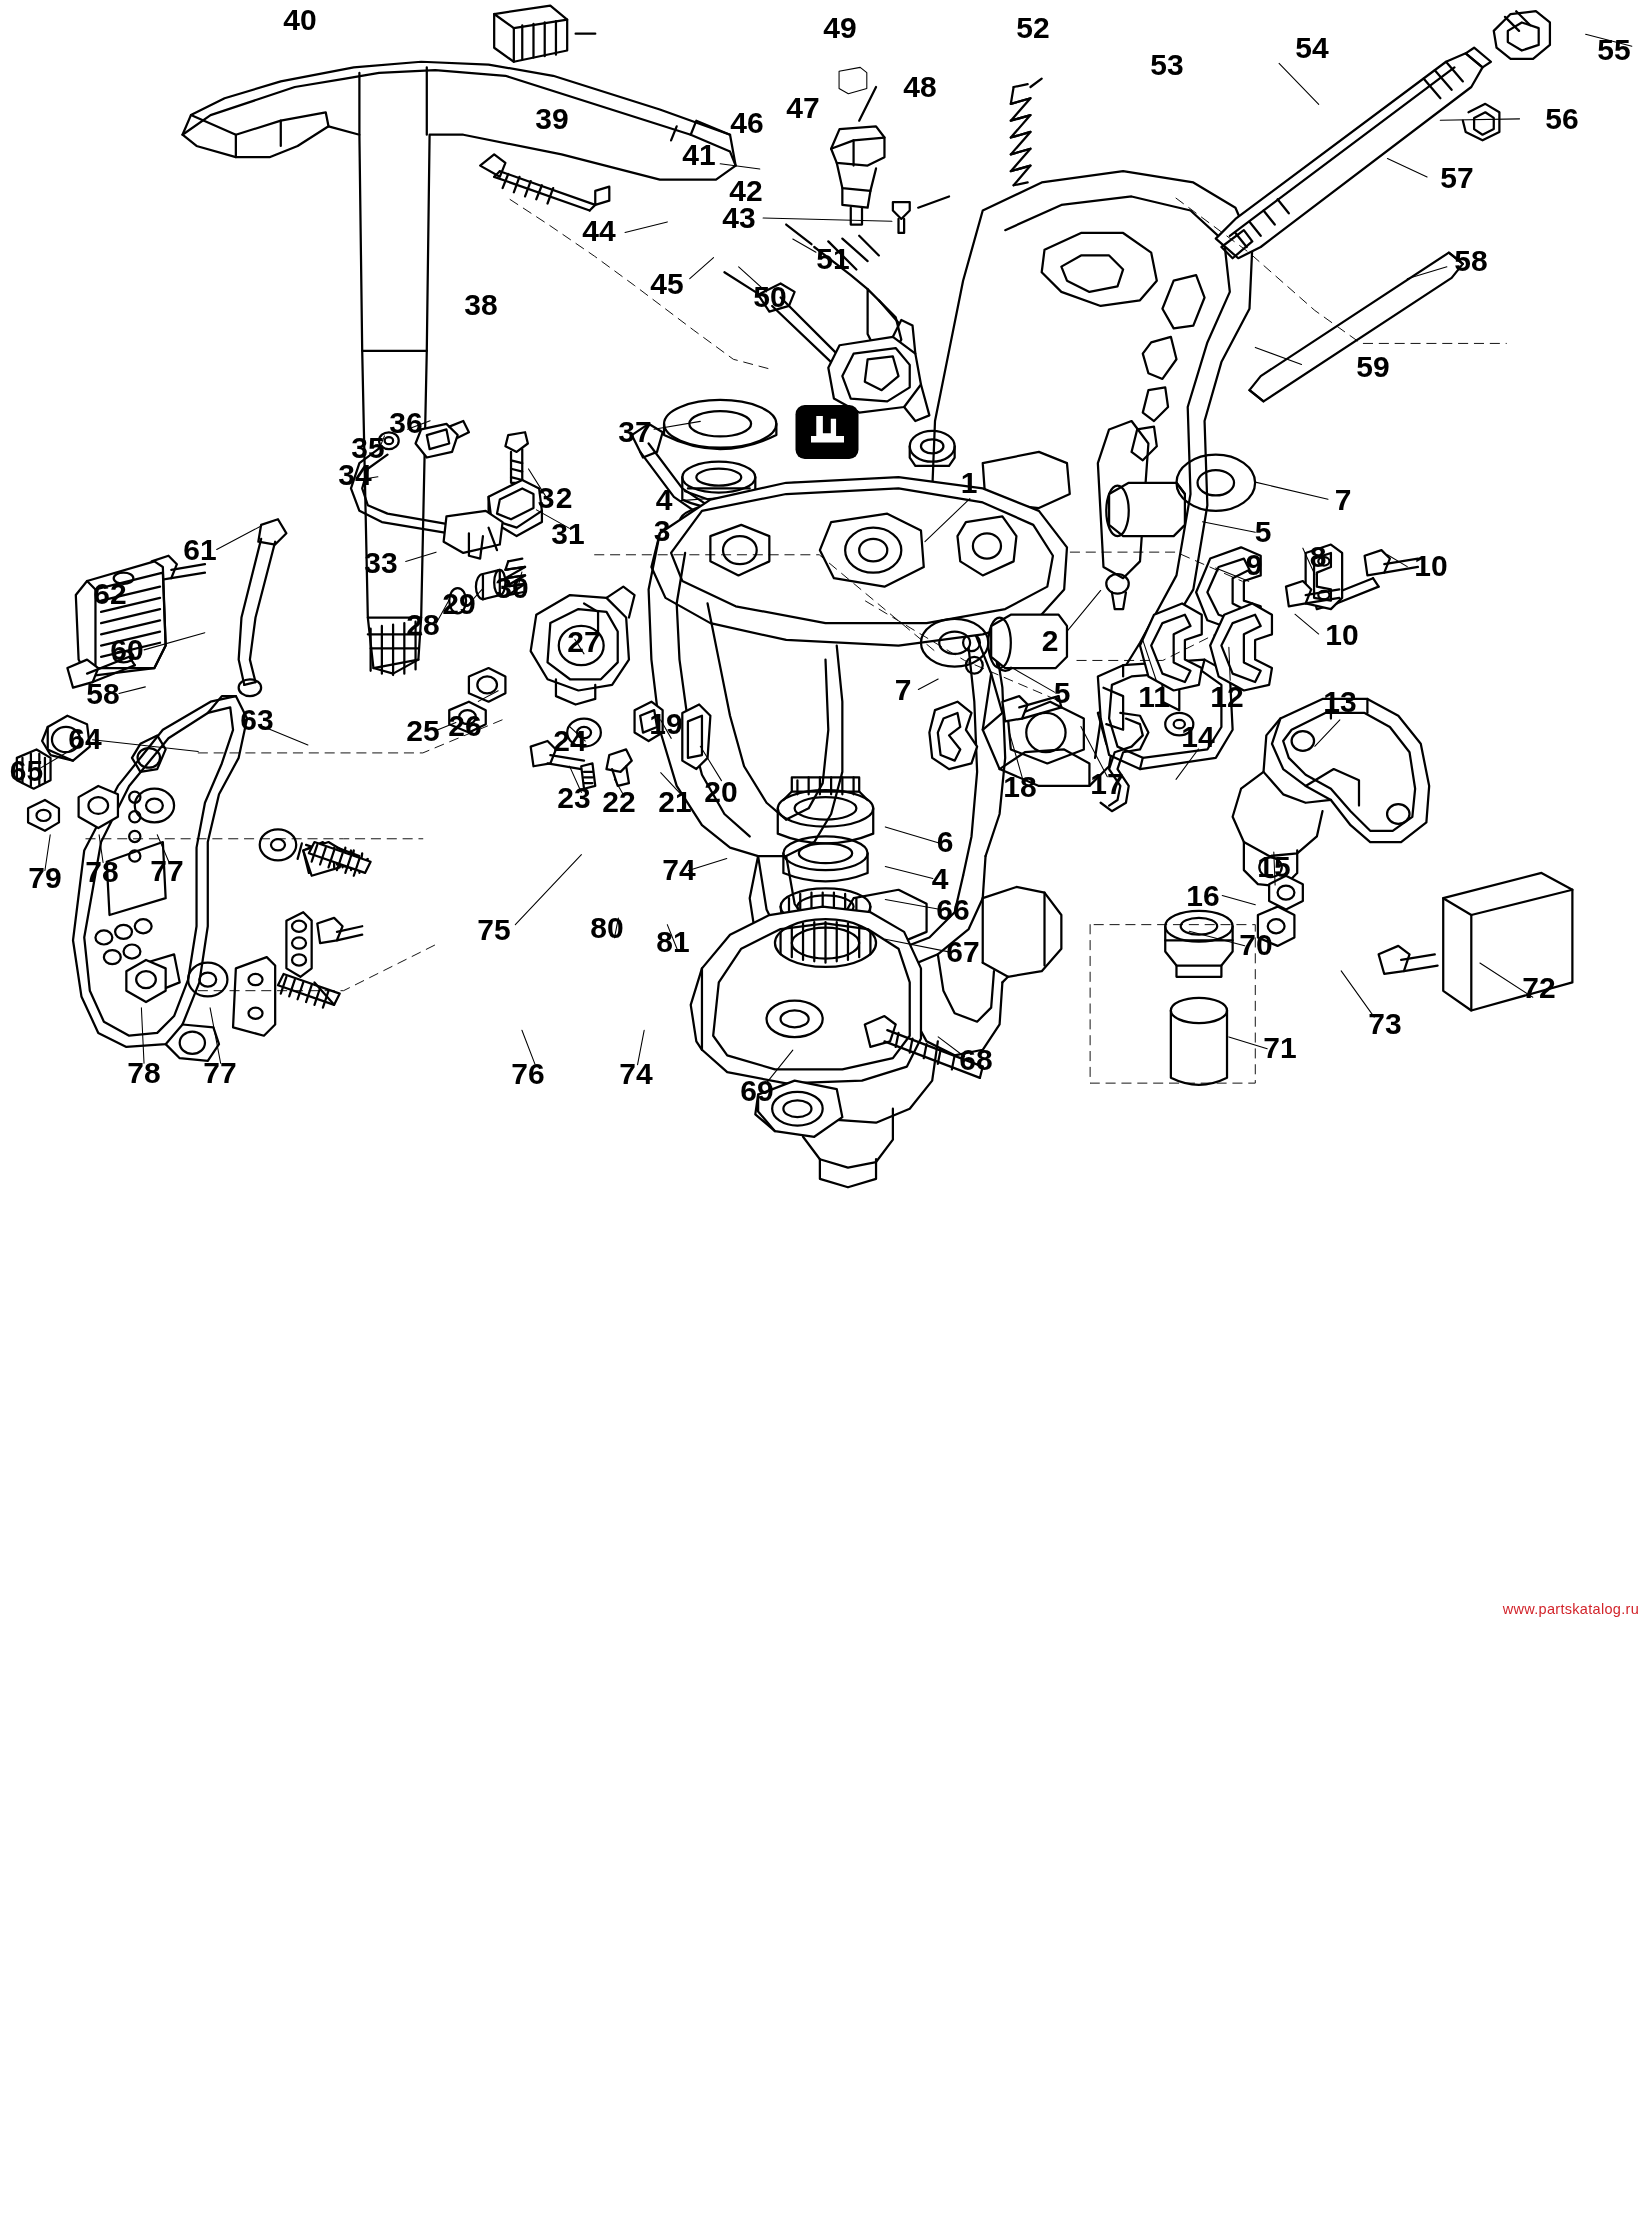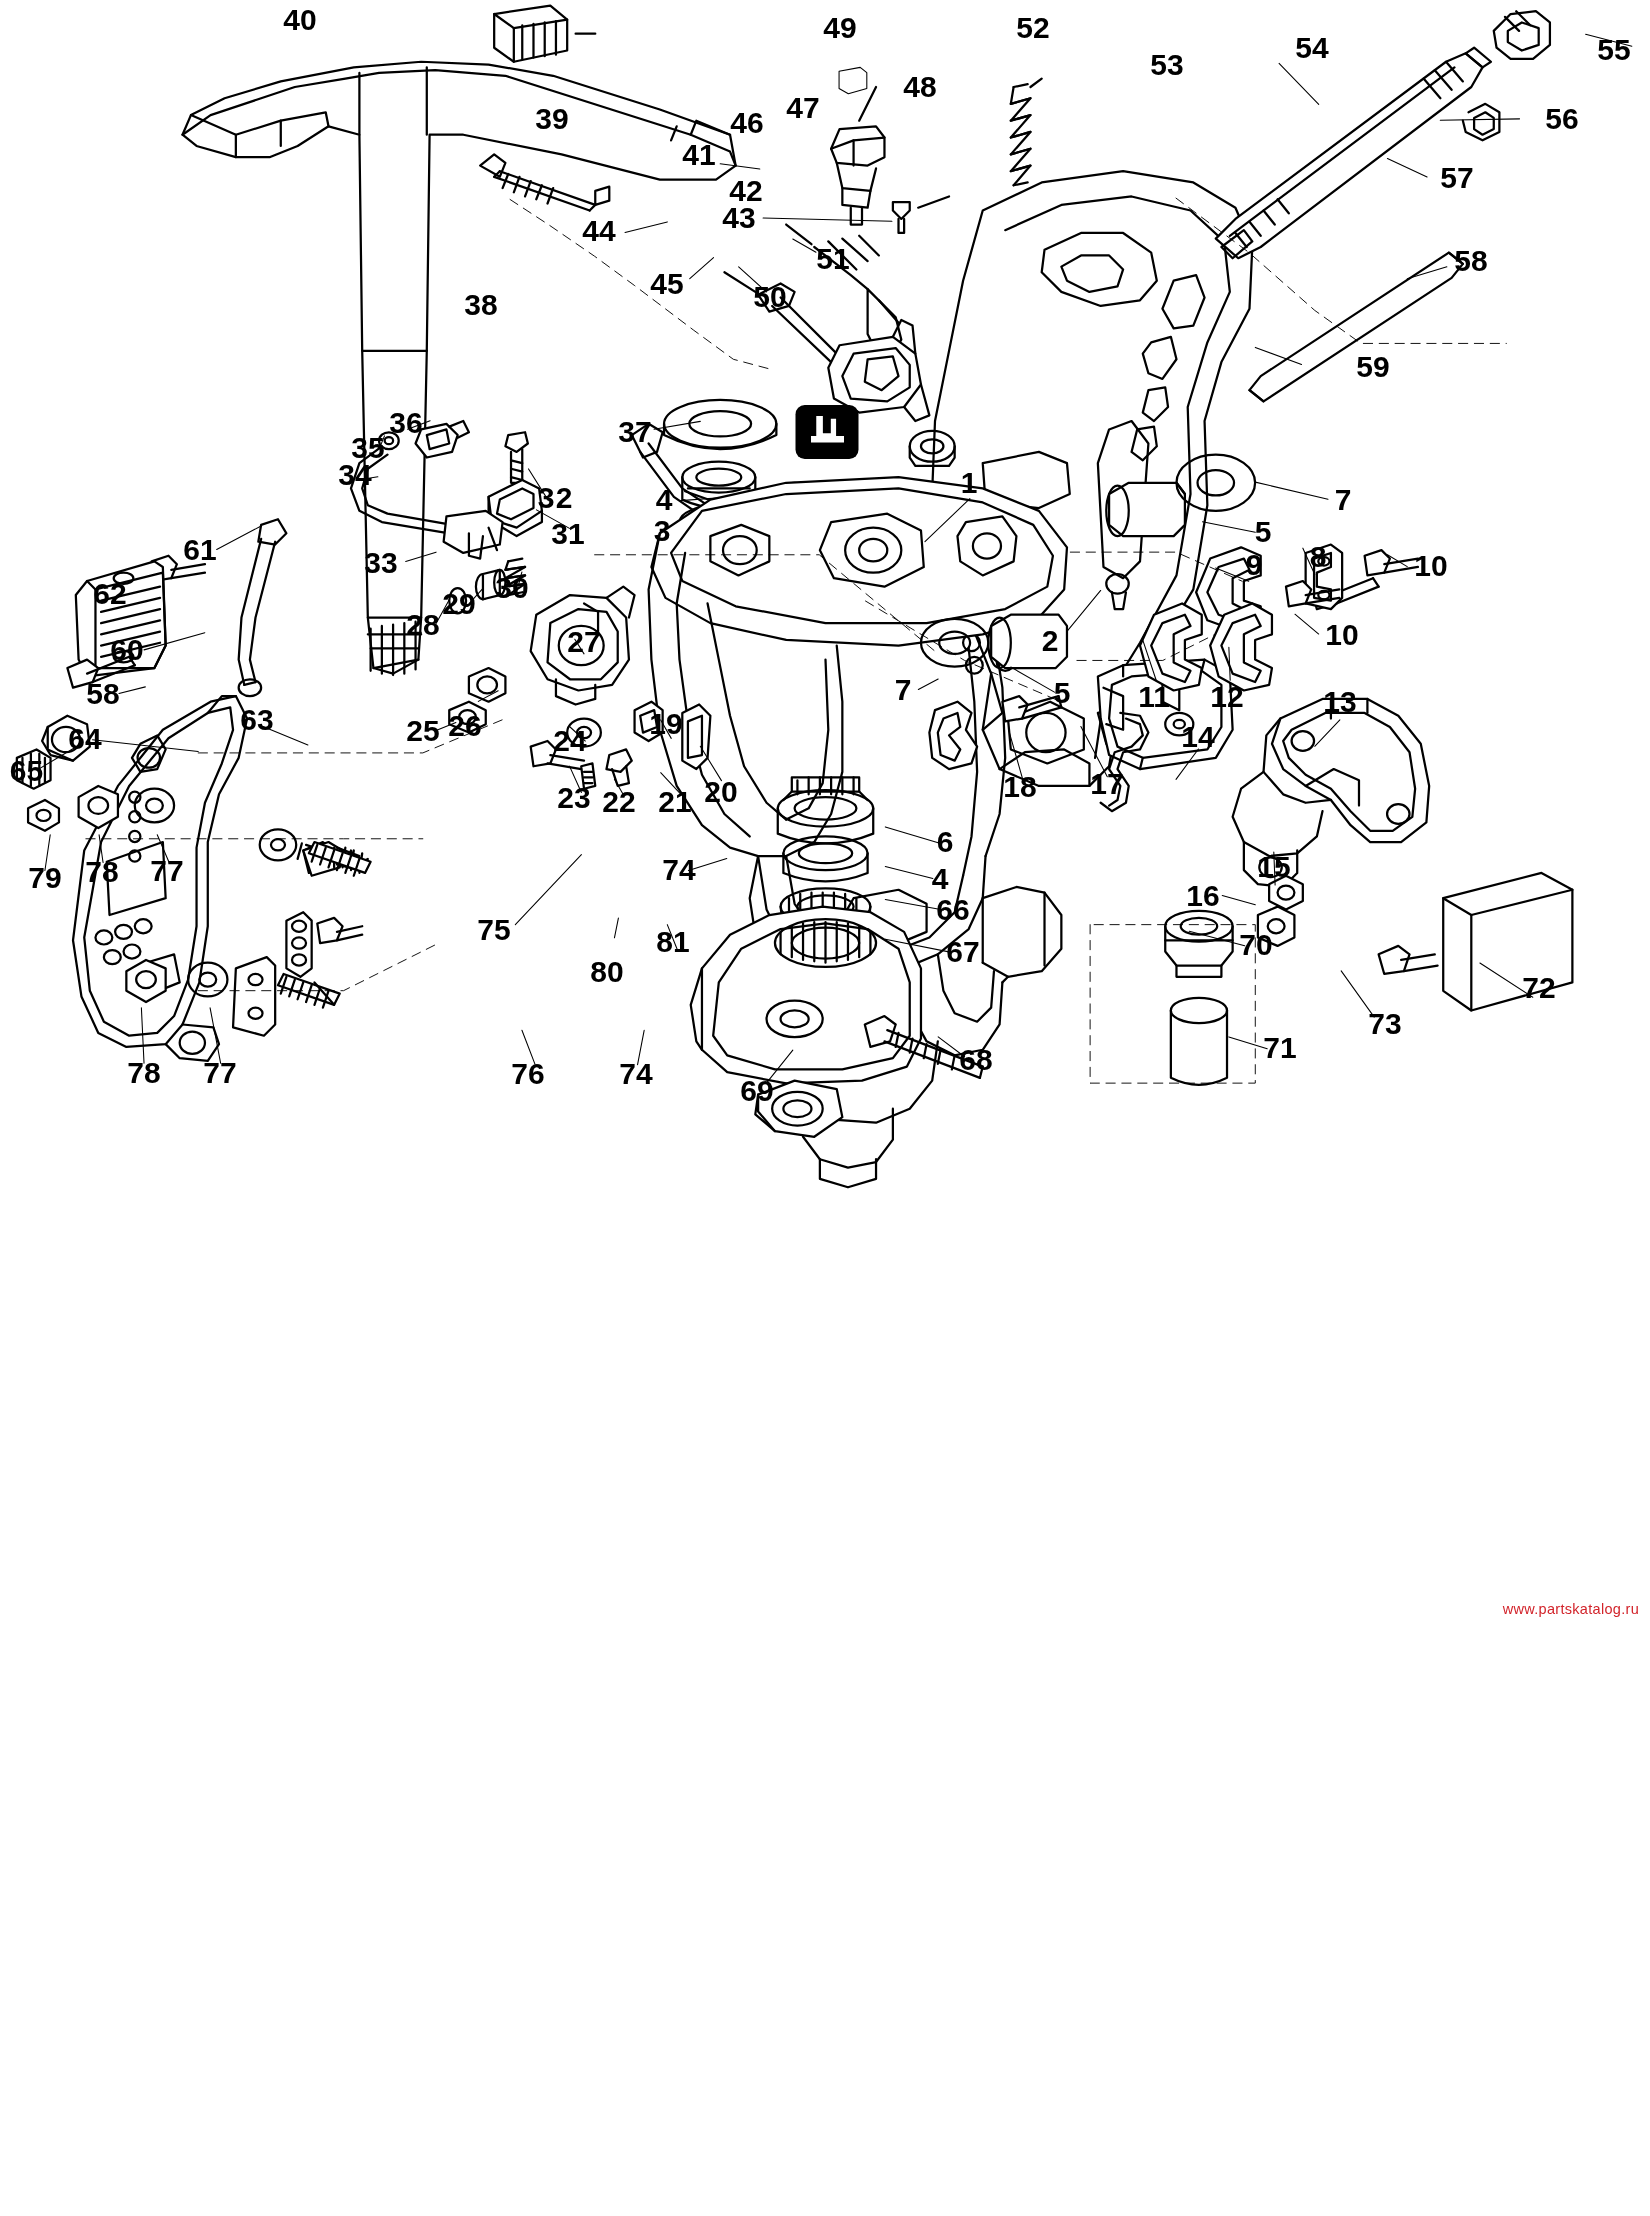--- a/index.html
+++ b/index.html
@@ -836,21 +836,21 @@
   <div class="callout" style="left:945px; top:842px;">6</div>
   <div class="callout" style="left:1274px; top:867px;">15</div>
   <div class="callout" style="left:45px; top:878px;">79</div>
   <div class="callout" style="left:102px; top:872px;">78</div>
   <div class="callout" style="left:167px; top:871px;">77</div>
   <div class="callout" style="left:679px; top:870px;">74</div>
   <div class="callout" style="left:940px; top:879px;">4</div>
   <div class="callout" style="left:1203px; top:896px;">16</div>
   <div class="callout" style="left:953px; top:910px;">66</div>
   <div class="callout" style="left:494px; top:930px;">75</div>
-  <div class="callout" style="left:607px; top:928px;margin-top:44px;">80</div>
+  <div class="callout" style="left:607px; top:928px;">80</div>
   <div class="callout" style="left:673px; top:942px;">81</div>
   <div class="callout" style="left:963px; top:952px;">67</div>
   <div class="callout" style="left:1256px; top:945px;">70</div>
   <div class="callout" style="left:1539px; top:988px;">72</div>
   <div class="callout" style="left:1385px; top:1024px;">73</div>
   <div class="callout" style="left:1280px; top:1048px;">71</div>
   <div class="callout" style="left:976px; top:1060px;">68</div>
   <div class="callout" style="left:144px; top:1073px;">78</div>
   <div class="callout" style="left:220px; top:1073px;">77</div>
   <div class="callout" style="left:528px; top:1074px;">76</div>

